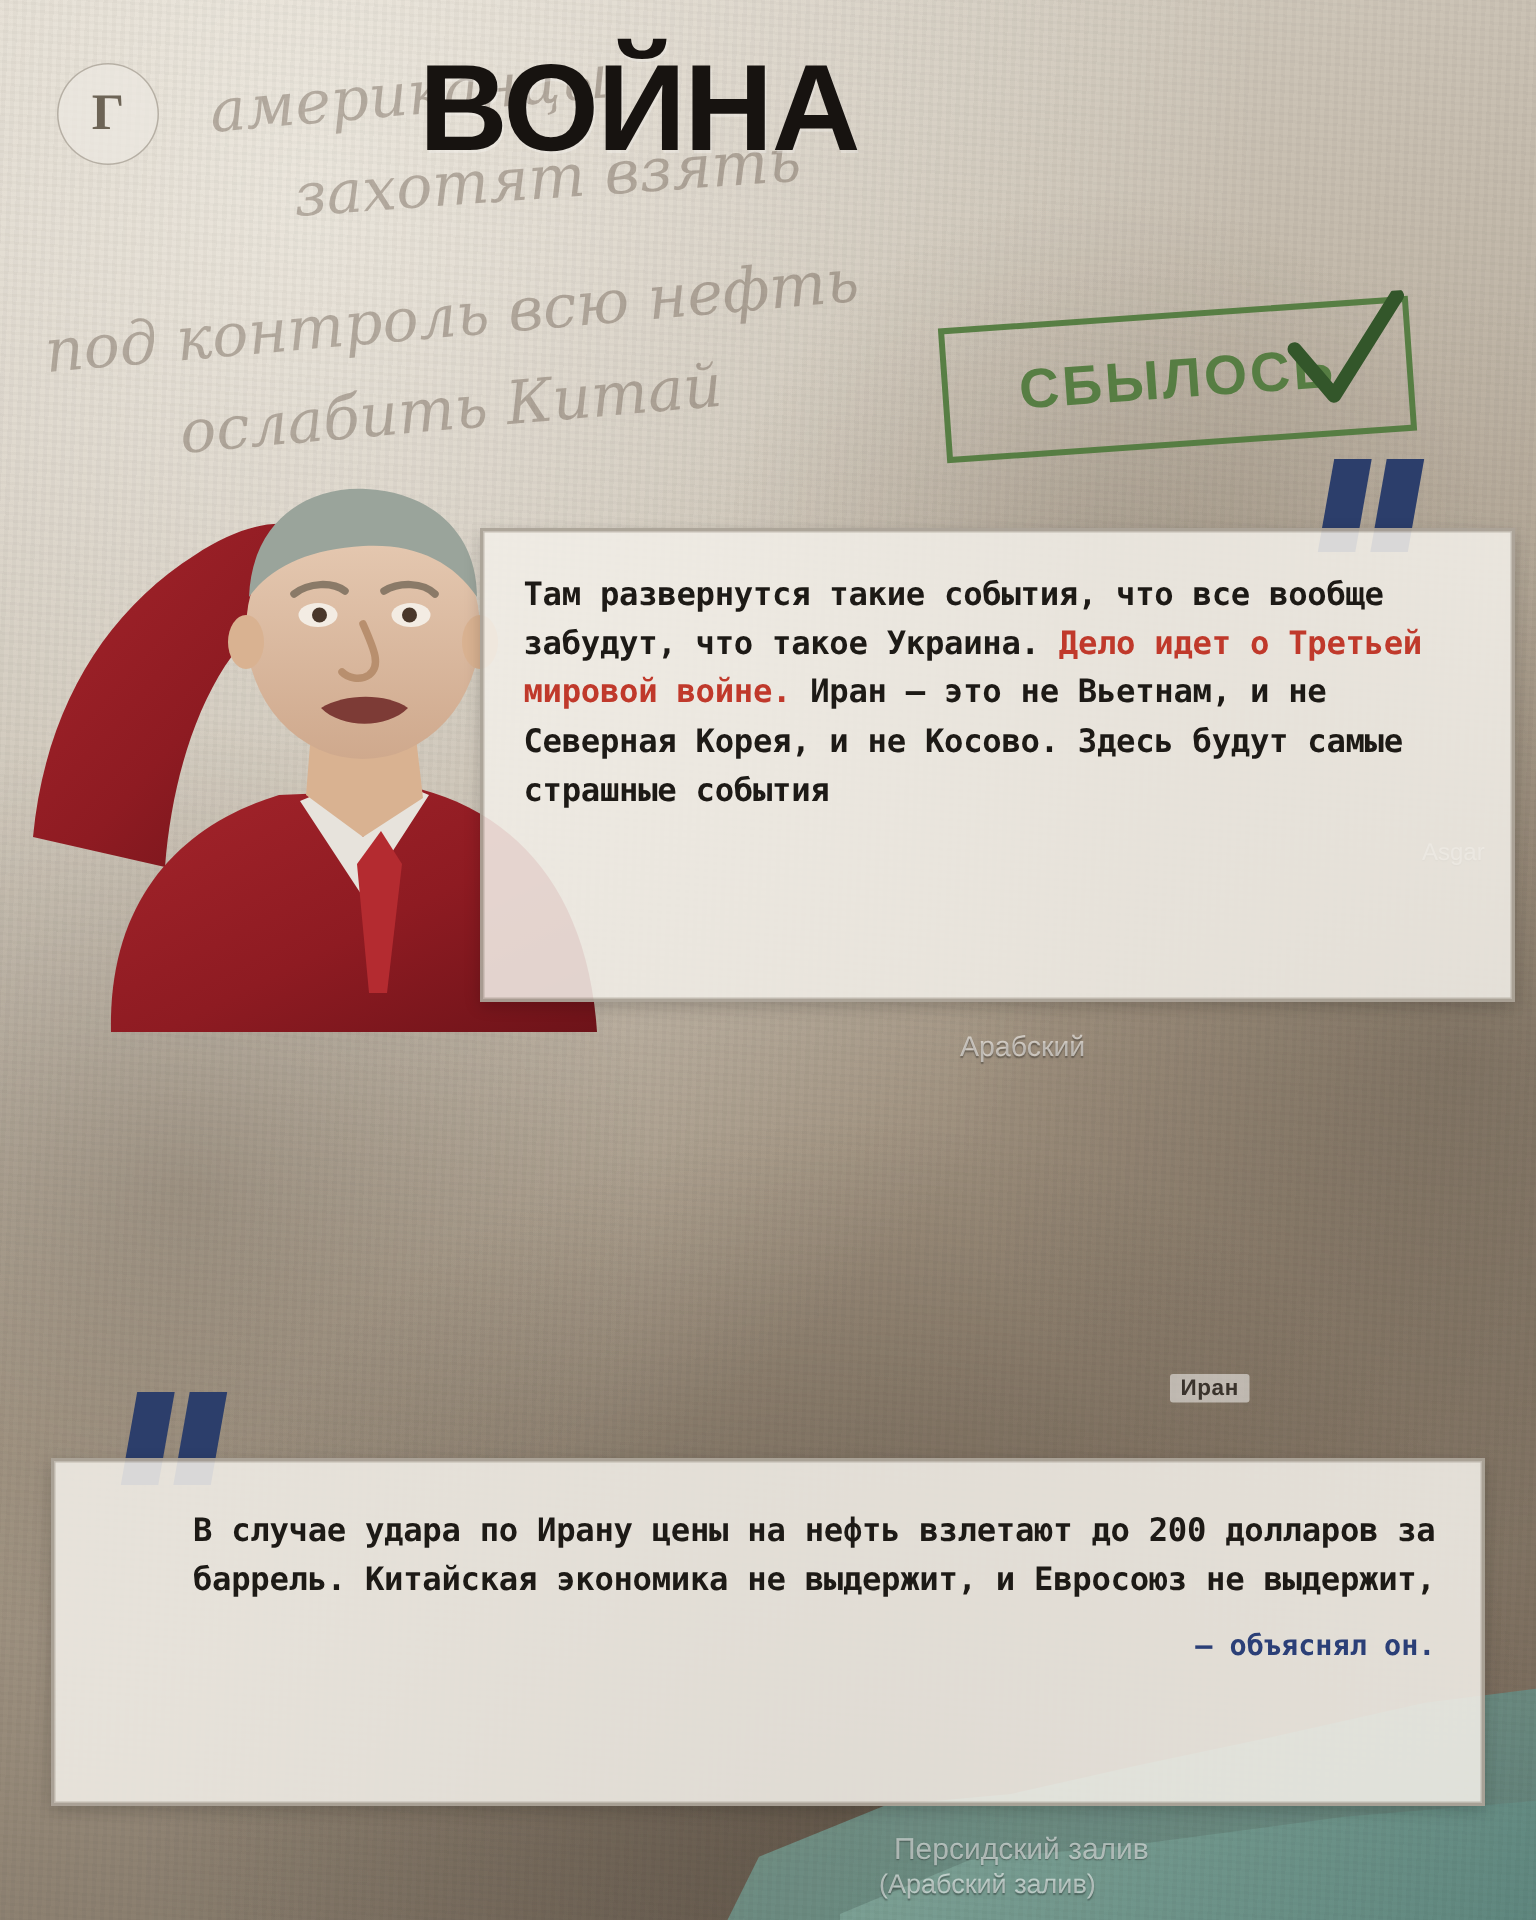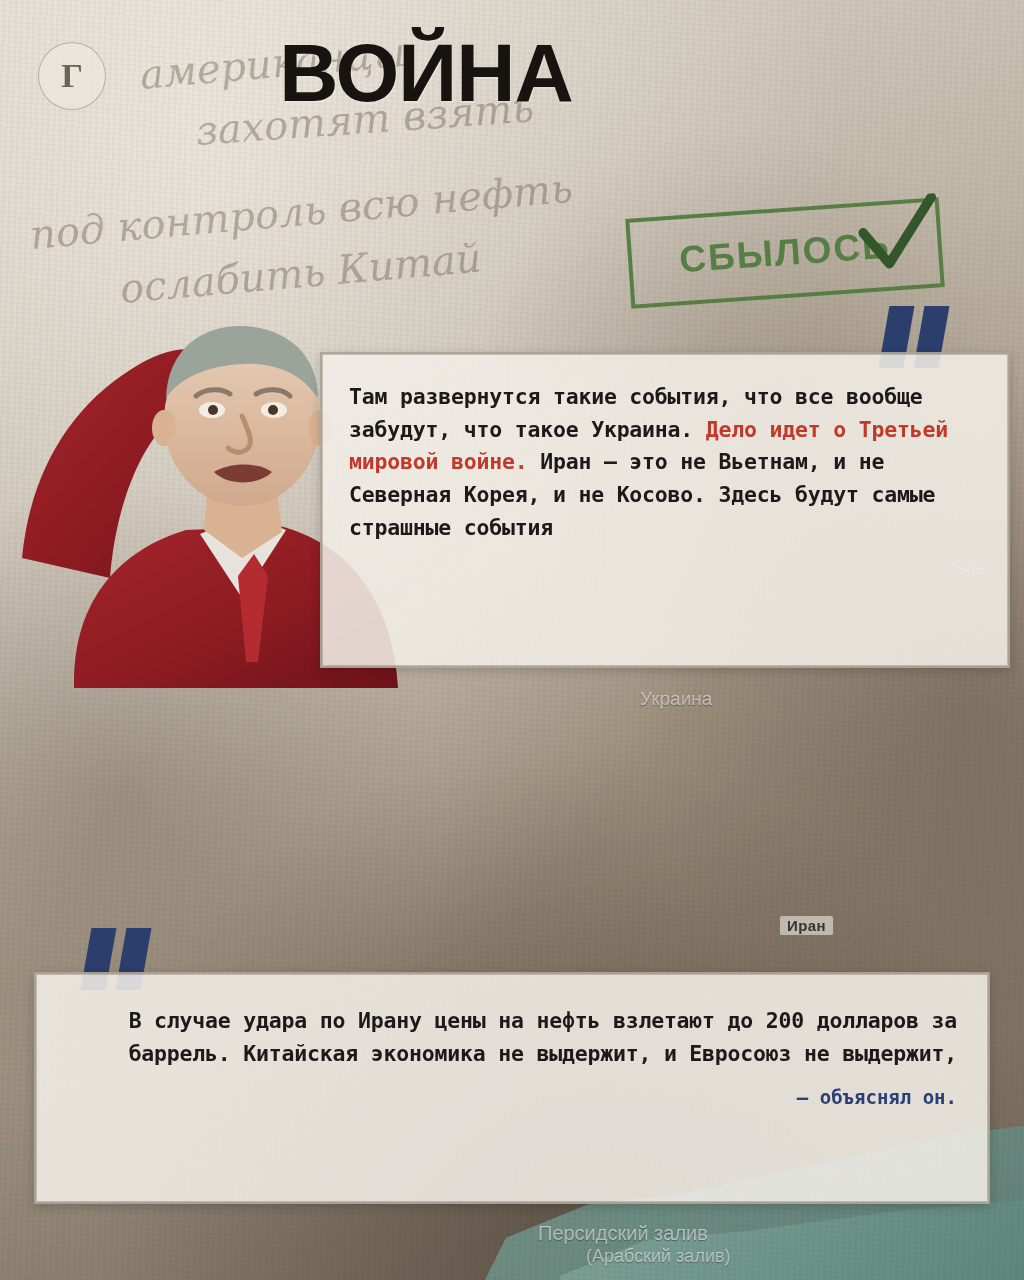--- a/index.html
+++ b/index.html
@@ -262,24 +262,24 @@
 </head>
 <body>
 
 <div id="poster">
 
   <div class="tex blotch"></div>
   <div class="gulf"></div>
   <div class="gulf2"></div>
   <div class="tex streaks"></div>
 
-  <div class="map-label" style="left:640px; top:688px; font-size:19px;">Украина</div>
+  <div class="map-label" style="left:640px; top:688px; font-size:19px;">Арабский</div>
   <div class="map-chip" style="left:780px; top:916px;">Иран</div>
   <div class="map-label" style="left:948px; top:560px; font-size:16px;">Asgar</div>
-  <div class="map-label" style="left:538px; top:1222px; font-size:20px;">Персидский залив</div>
+  <div class="map-label" style="left:596px; top:1222px; font-size:20px;">Персидский залив</div>
   <div class="map-label" style="left:586px; top:1246px; font-size:18px;">(Арабский залив)</div>
 
   <div class="hand" style="left:140px; top:52px; font-size:40px; transform:rotate(-5deg);">американцы</div>
   <div class="hand" style="left:196px; top:108px; font-size:40px; transform:rotate(-4deg);">захотят взять</div>
   <div class="hand" style="left:30px; top:212px; font-size:40px; transform:rotate(-5deg);">под контроль всю нефть</div>
   <div class="hand" style="left:120px; top:266px; font-size:40px; transform:rotate(-5deg);">ослабить Китай</div>
 
   <div id="logo">
     <span>Г</span>
   </div>

